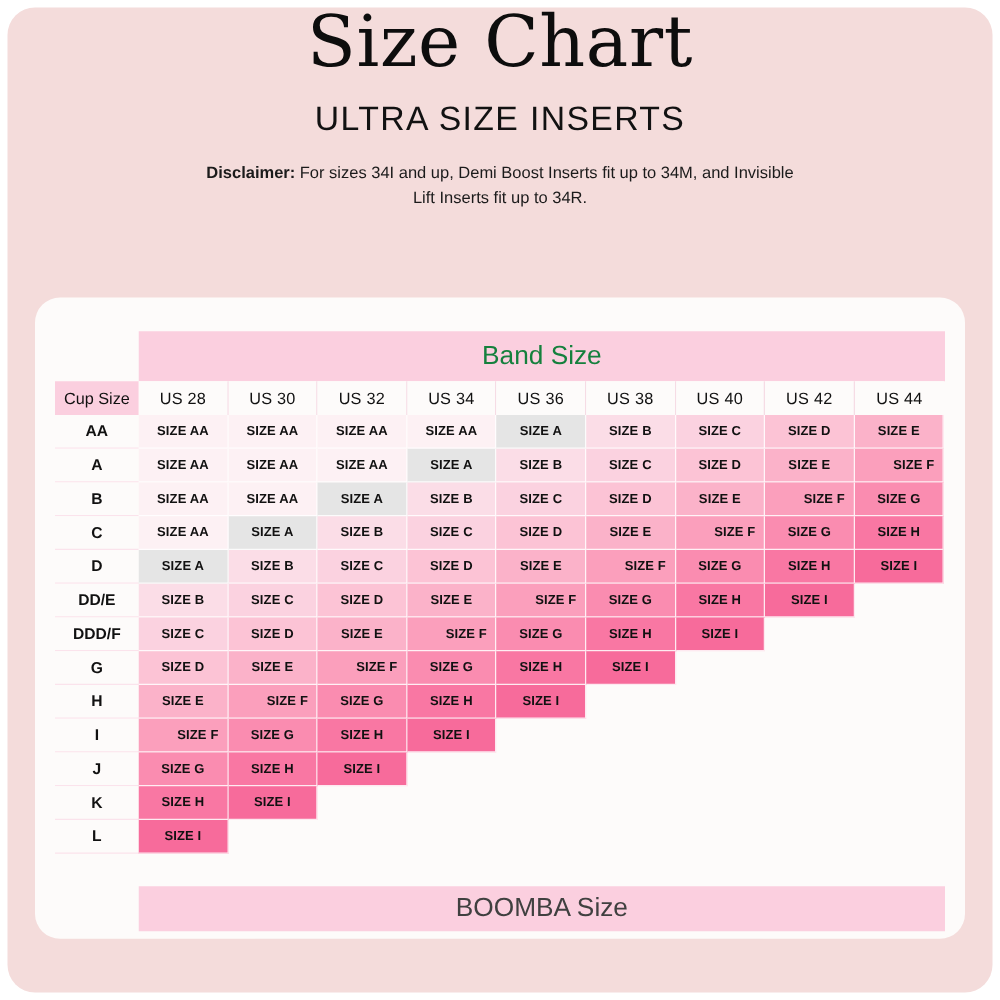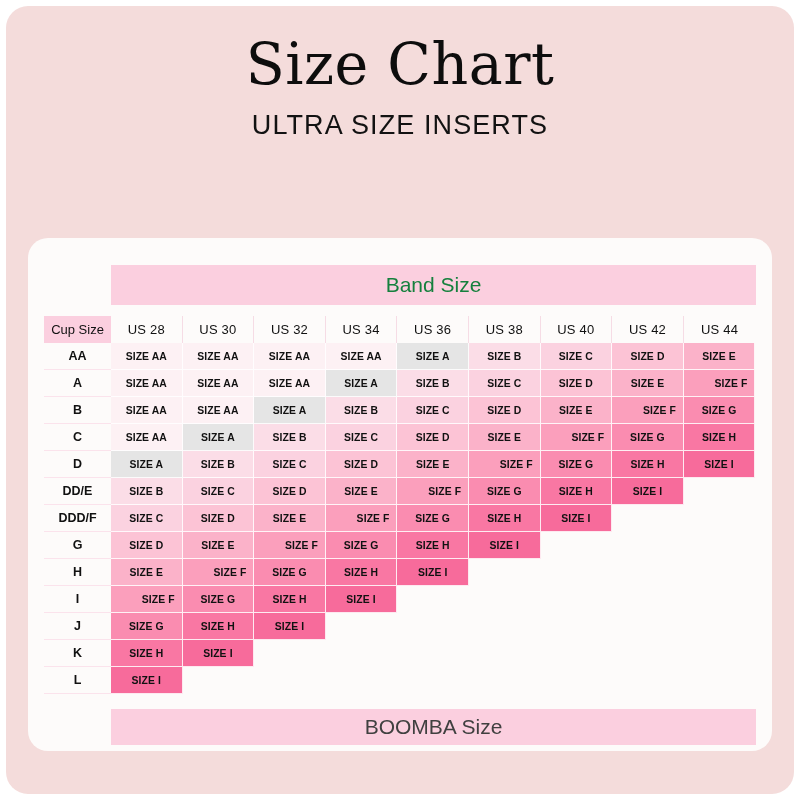--- a/index.html
+++ b/index.html
@@ -16,21 +16,21 @@
     padding: 6px;
   }
   .panel {
     position: relative;
     width: 788px; height: 788px;
     background: #f4dcdb;
     border-radius: 22px;
     overflow: hidden;
   }
   
-  .header { padding-top: 30px; text-align: center; }
+  .header { text-align: center; }
   .title {
     font-family: "DejaVu Serif", "Liberation Serif", serif;
     font-size: 57px;
     line-height: 1.0;
     letter-spacing: 0.5px;
     color: #0d0d0d;
     font-weight: 400;
   }
   .subtitle {
     margin-top: 17px;
@@ -65,21 +65,21 @@
     width: 645px; height: 40px;
     background: #fbcfdf;
     display: flex;
     align-items: center;
     justify-content: center;
     font-size: 21px;
     color: #15803d;
   }
   .grid {
     position: absolute;
-    left: 16px; top: 78px;
+    left: 16px; top: 67px;
     width: 712px;
   }
   .row { display: flex; width: 712px; }
   .cup-head, .cup-cell {
     width: 67px; flex: 0 0 67px;
     height: 27px;
     display: flex; align-items: center; justify-content: center;
     font-size: 12.5px; font-weight: 700; color: #111;
     background: #fdfbfa;
     border-bottom: 1px solid #fbe3ec;
@@ -135,20 +135,23 @@
 </style>
 </head>
 <body>
 
 <div class="page">
   <div class="panel">
 
     <div class="header">
       <div class="title">Size Chart</div>
       <div class="subtitle">ULTRA SIZE INSERTS</div>
+      <div class="disclaimer">
+        <b>Disclaimer:</b><span> For sizes 34I and up, Demi Boost Inserts fit up to 34M, and Invisible Lift Inserts fit up to 34R.</span>
+      </div>
     </div>
 
     <div class="card">
       <div class="band-header">Band Size</div>
       <div class="grid" id="grid">
           <div class="row band-head-row">
             <div class="cup-head">Cup Size</div>
             <div class="band-cell">US 28</div>
             <div class="band-cell">US 30</div>
             <div class="band-cell">US 32</div>

